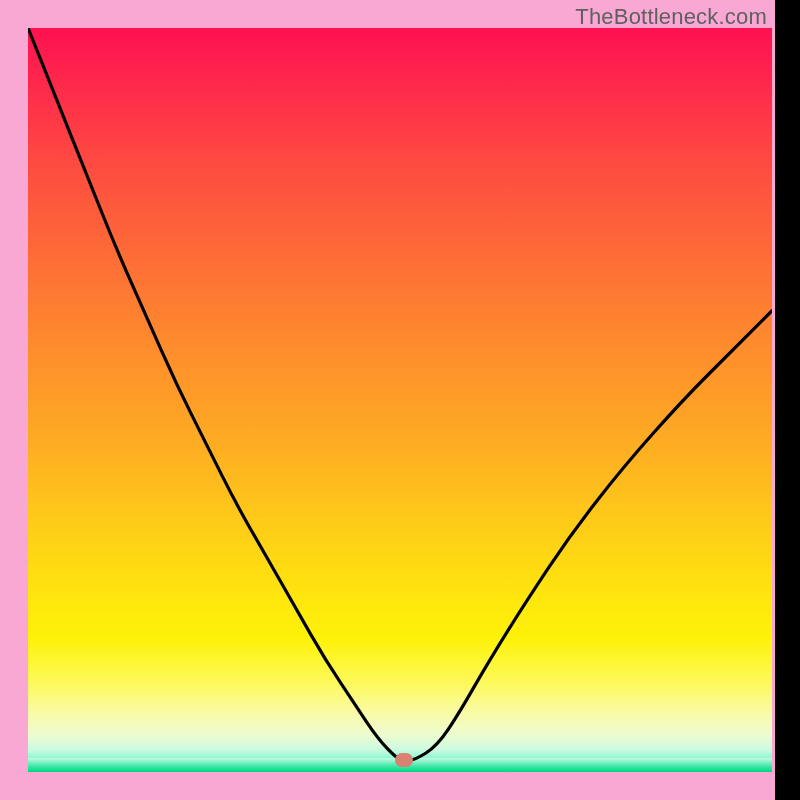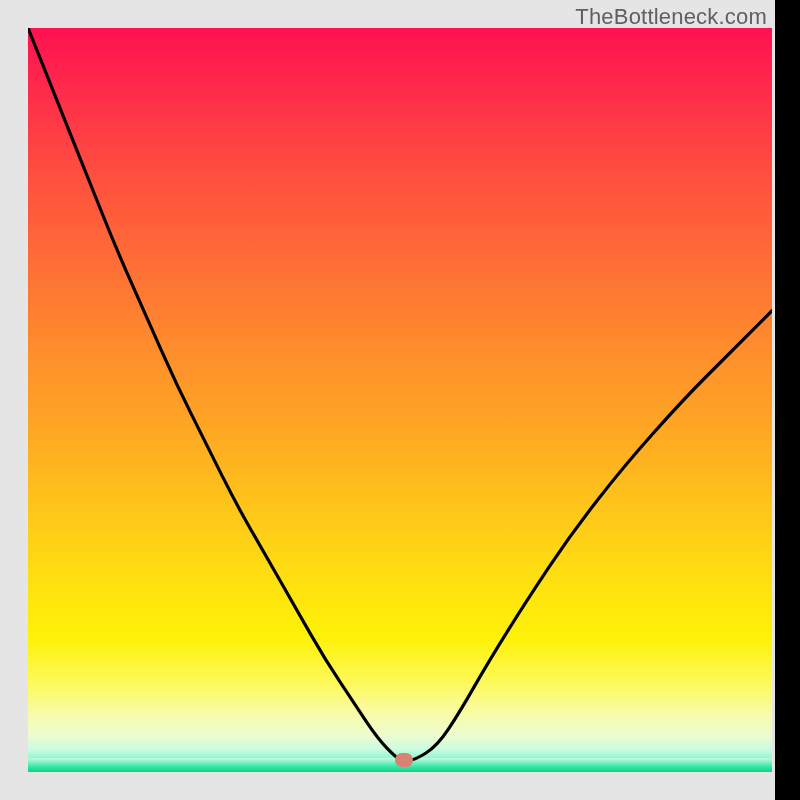--- a/index.html
+++ b/index.html
@@ -8,21 +8,21 @@
     width: 800px;
     height: 800px;
     background: #000;
     overflow: hidden;
     font-family: Arial, Helvetica, sans-serif;
   }
   .frame {
     position: relative;
     width: 775px;
     height: 800px;
-    background: #e5e5e5;
+    background: #f9a8d4;
   }
   .plot-area {
     position: absolute;
     left: 28px;
     top: 28px;
     width: 744px;
     height: 744px;
     
     background: linear-gradient(
       to bottom,

